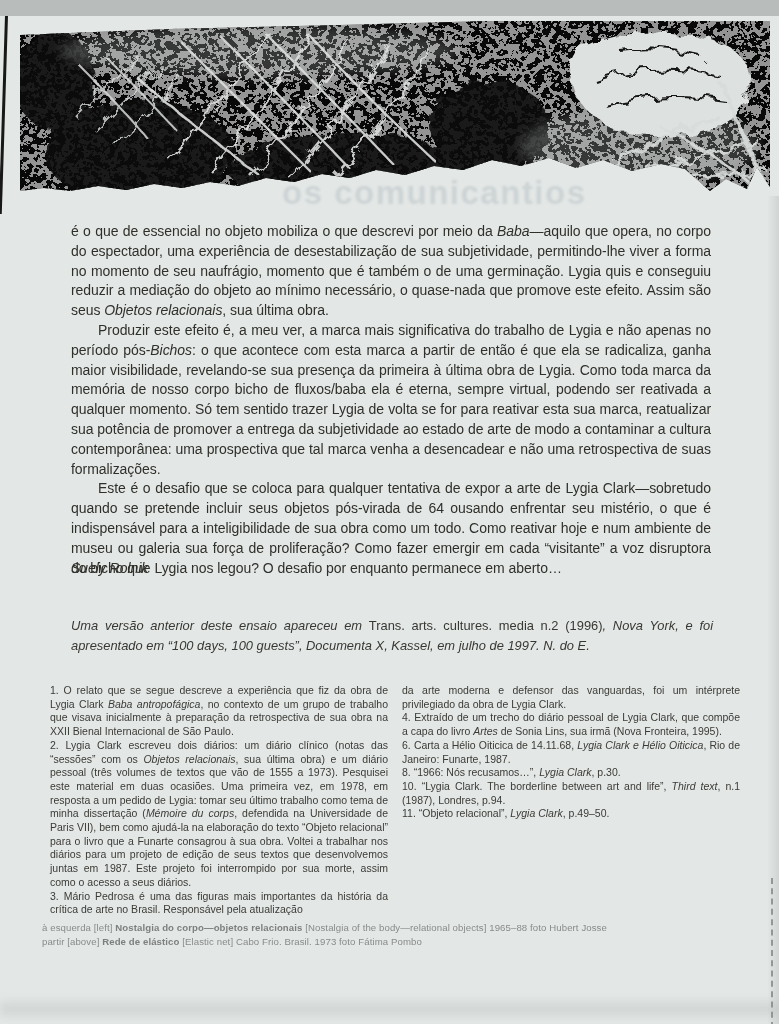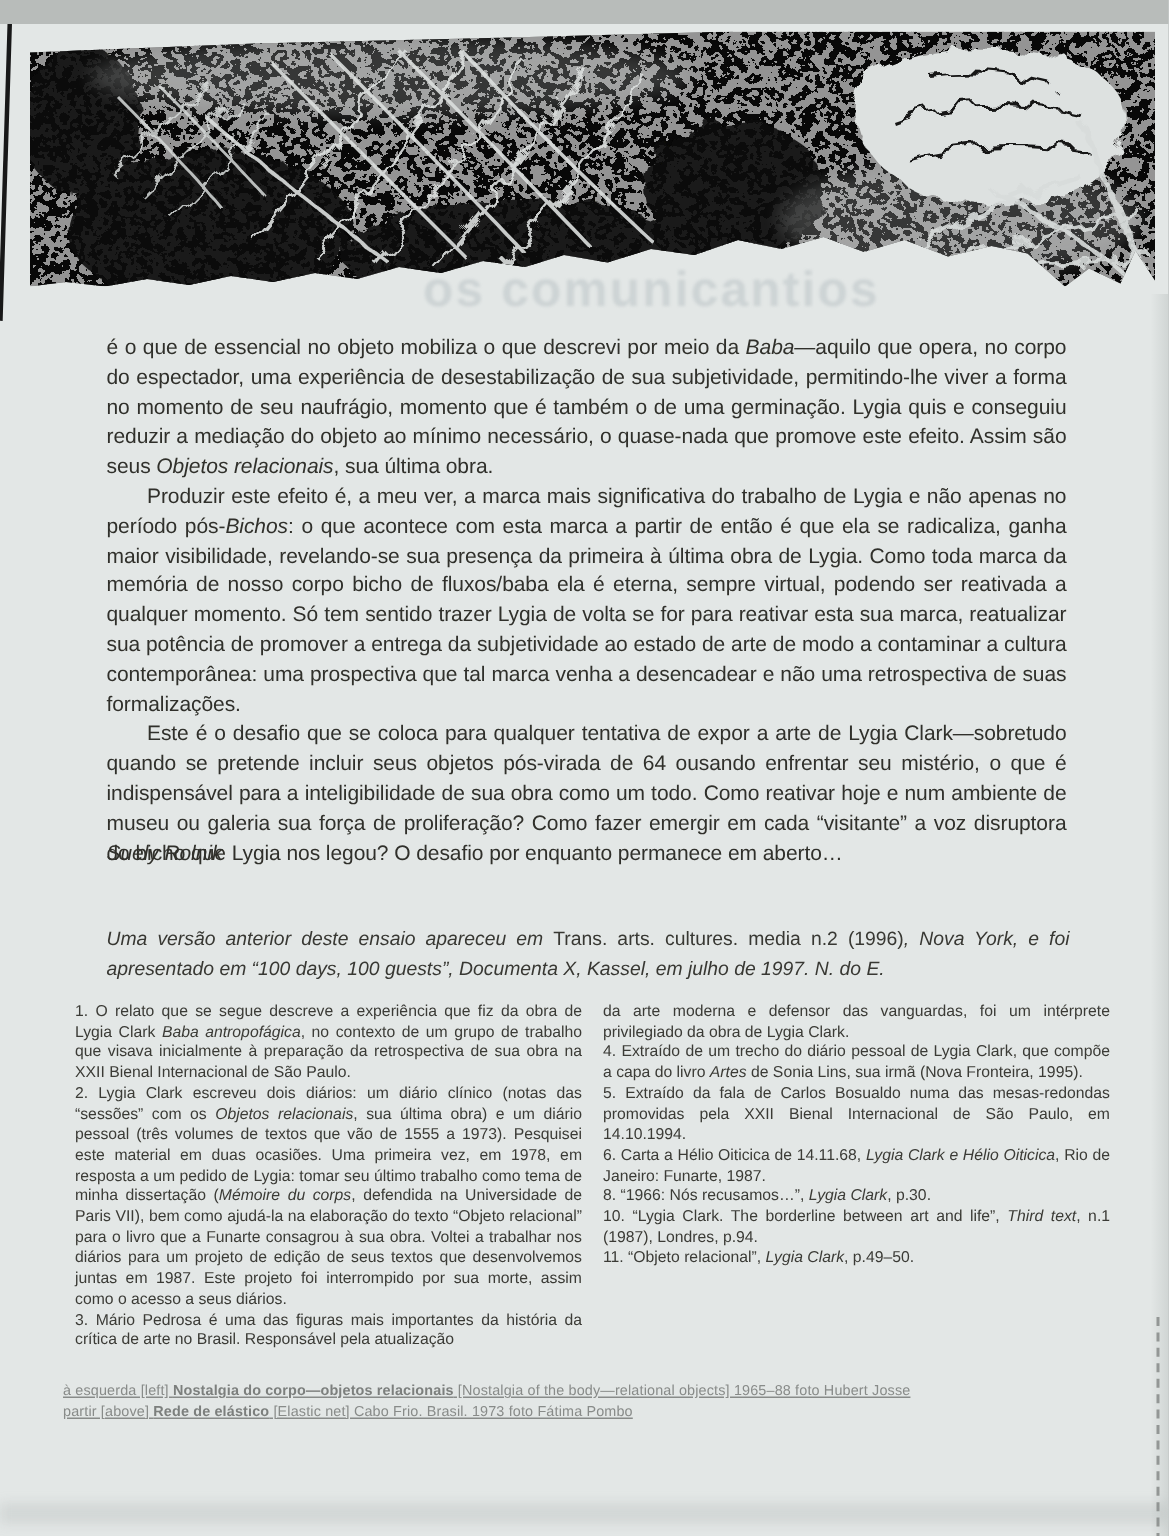--- a/index.html
+++ b/index.html
@@ -45,31 +45,31 @@
 
   
   .editors-note{
     position:absolute; left:71px; top:600px; width:642px;
     font-size:12.9px; line-height:19.5px; font-style:italic;
     text-align:justify; color:#383833;
   }
 
   
   .footnotes{
-    position:absolute; left:50px; top:652px; width:690px;
+    position:absolute; left:50px; top:668px; width:690px;
     display:flex; gap:14px;
     font-size:10.5px; line-height:13.7px; text-align:justify; color:#3b3b36;justify-content:flex-end;
   }
   .fncol{width:338px;}
   .footnote{margin:0;}
 
   
   .caption{
     position:absolute; left:42px; top:905px; width:690px;
-    font-size:9.6px; line-height:13.5px; color:#888b89; letter-spacing:0.1px;text-decoration:underline;
+    font-size:9.6px; line-height:13.5px; color:#888b89; letter-spacing:0.1px;
   }
   .caption .b{color:#7c7f7d;}
 
   
   .footer{
     position:absolute; left:57px; top:1038px;
     font-size:10.3px; color:#85898a; letter-spacing:0.4px;
   }
   .edge-dashes{
     position:absolute; right:6px; top:862px; height:150px; width:0;
@@ -181,21 +181,20 @@
 
   <div class="footnotes">
     <div class="fncol">
         <div class="footnote"><span>1. O relato que se segue descreve a experiência que fiz da obra de Lygia Clark </span><span class="i">Baba antropofágica</span><span>, no contexto de um grupo de trabalho que visava inicialmente à preparação da retrospectiva de sua obra na XXII Bienal Internacional de São Paulo.</span></div>
         <div class="footnote"><span>2. Lygia Clark escreveu dois diários: um diário clínico (notas das “sessões” com os </span><span class="i">Objetos relacionais</span><span>, sua última obra) e um diário pessoal (três volumes de textos que vão de 1555 a 1973). Pesquisei este material em duas ocasiões. Uma primeira vez, em 1978, em resposta a um pedido de Lygia: tomar seu último trabalho como tema de minha dissertação (</span><span class="i">Mémoire du corps</span><span>, defendida na Universidade de Paris VII), bem como ajudá-la na elaboração do texto “Objeto relacional” para o livro que a Funarte consagrou à sua obra. Voltei a trabalhar nos diários para um projeto de edição de seus textos que desenvolvemos juntas em 1987. Este projeto foi interrompido por sua morte, assim como o acesso a seus diários.</span></div>
         <div class="footnote"><span>3. Mário Pedrosa é uma das figuras mais importantes da história da crítica de arte no Brasil. Responsável pela atualização</span></div>
       </div>
     <div class="fncol">
         <div class="footnote"><span>da arte moderna e defensor das vanguardas, foi um intérprete privilegiado da obra de Lygia Clark.</span></div>
         <div class="footnote"><span>4. Extraído de um trecho do diário pessoal de Lygia Clark, que compõe a capa do livro </span><span class="i">Artes</span><span> de Sonia Lins, sua irmã (Nova Fronteira, 1995).</span></div>
-        <div class="footnote"><span>5. Extraído da fala de Carlos Bosualdo numa das mesas-redondas promovidas pela XXII Bienal Internacional de São Paulo, em 14.10.1994.</span></div>
         <div class="footnote"><span>6. Carta a Hélio Oiticica de 14.11.68, </span><span class="i">Lygia Clark e Hélio Oiticica</span><span>, Rio de Janeiro: Funarte, 1987.</span></div>
         <div class="footnote"><span>8. “1966: Nós recusamos…”, </span><span class="i">Lygia Clark</span><span>, p.30.</span></div>
         <div class="footnote"><span>10. “Lygia Clark. The borderline between art and life”, </span><span class="i">Third text</span><span>, n.1 (1987), Londres, p.94.</span></div>
         <div class="footnote"><span>11. “Objeto relacional”, </span><span class="i">Lygia Clark</span><span>, p.49–50.</span></div>
       </div>
   </div>
 
   <div class="caption">
     <div><span>à esquerda [left]  </span><span class="b">Nostalgia do corpo—objetos relacionais</span><span> [Nostalgia of the body—relational objects] 1965–88  foto Hubert Josse</span></div>
     <div><span>partir [above]  </span><span class="b">Rede de elástico</span><span> [Elastic net]  Cabo Frio. Brasil. 1973  foto Fátima Pombo</span></div>

